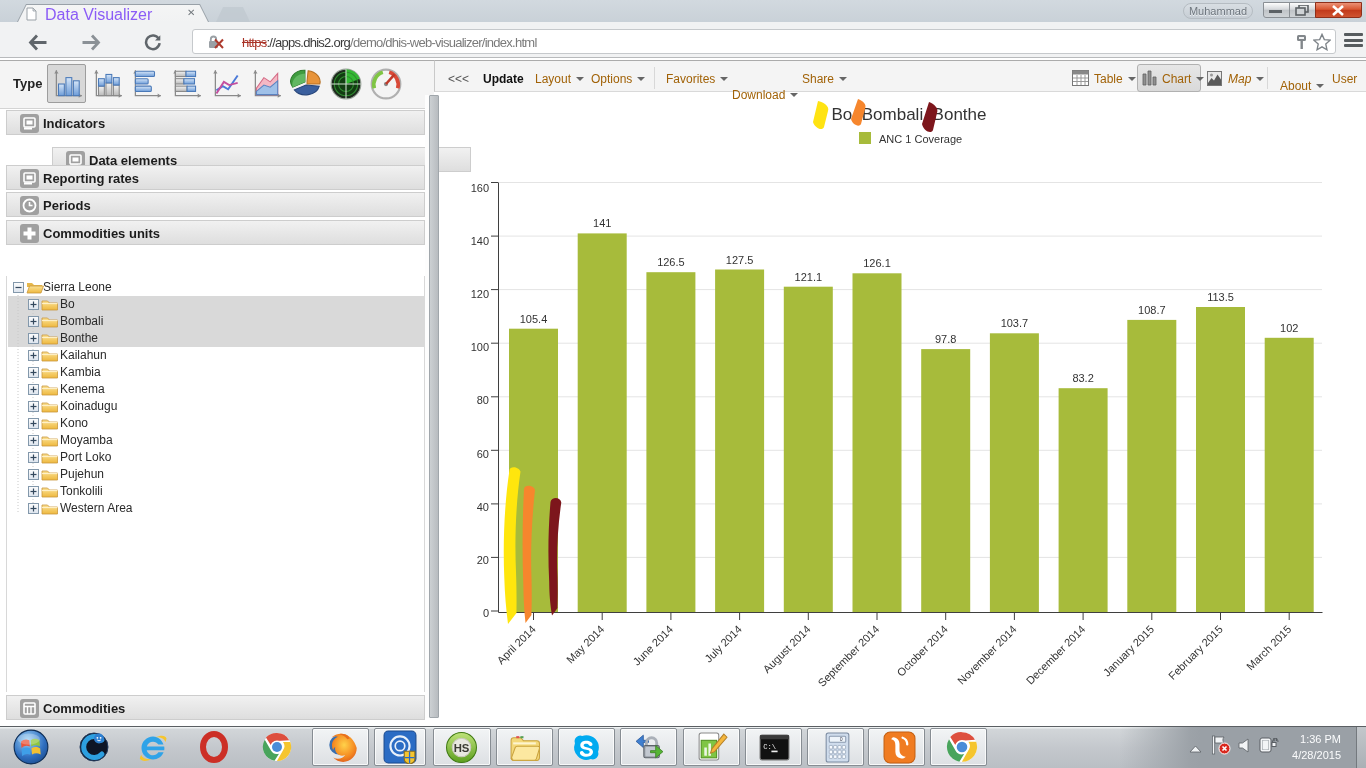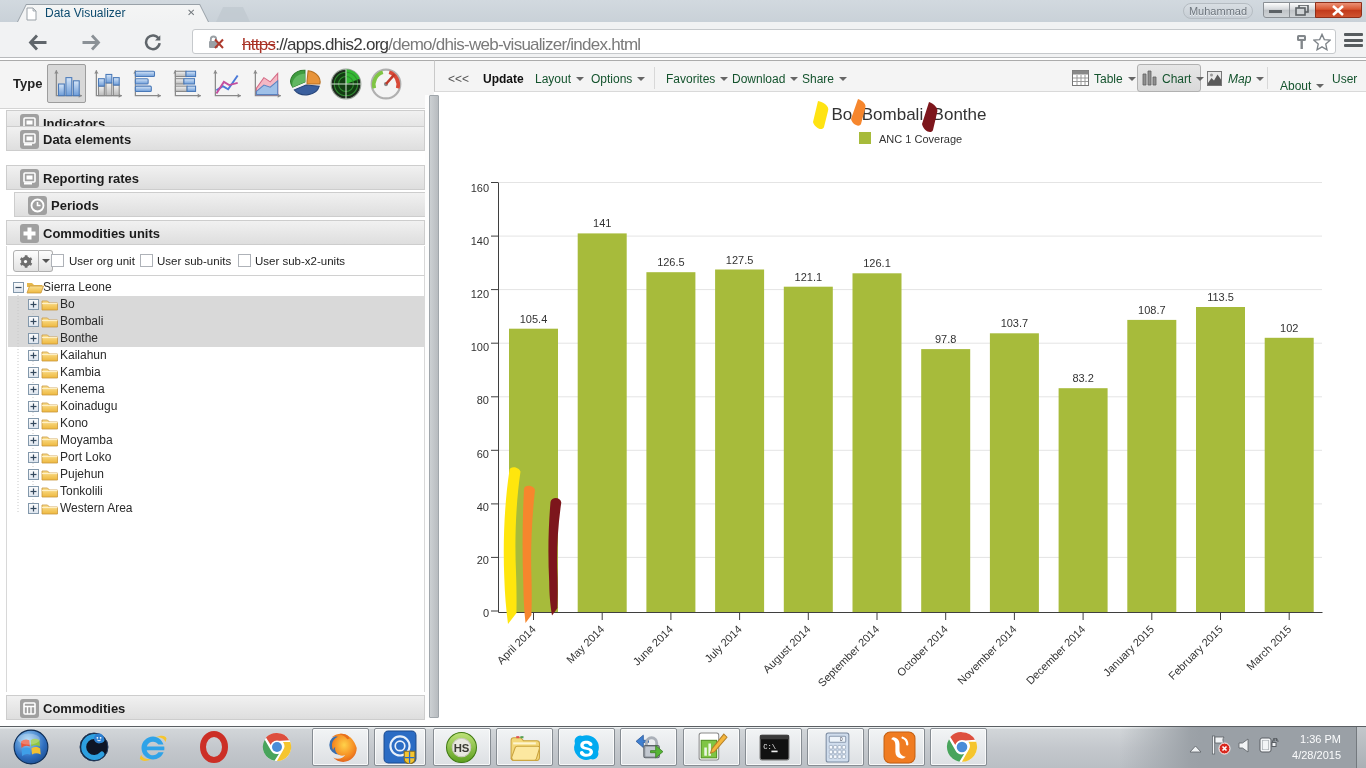--- a/index.html
+++ b/index.html
@@ -4,43 +4,43 @@
 <style>
 * { margin:0; padding:0; box-sizing:border-box; }
 html,body { width:1366px; height:768px; overflow:hidden; font-family:"Liberation Sans", sans-serif; background:#fff; }
 .abs { position:absolute; }
 
 #frame { position:absolute; left:0; top:0; width:1366px; height:22px; background:linear-gradient(#d2d9df,#c9d1d8); }
 #tab { position:absolute; left:17px; top:4px; width:192px; height:18px; }
 #tab .shape { position:absolute; inset:0; background:#99a1a8; clip-path:polygon(0 100%, 9px 0, calc(100% - 9px) 0, 100% 100%); border-radius:2px 2px 0 0; }
 #tab .fill { position:absolute; left:1px; top:1px; right:1px; bottom:0; background:linear-gradient(#f4f5f5,#f1f2f3); clip-path:polygon(0 100%, 8.5px 0, calc(100% - 8.5px) 0, 100% 100%); }
 #newtab { position:absolute; left:216px; top:7px; width:34px; height:15px; background:#bfc7ce; clip-path:polygon(0 100%, 7px 0, calc(100% - 7px) 0, 100% 100%); opacity:.7; }
-#tabtitle { position:absolute; left:45px; top:6px; font-size:12px; color:#0c4a6e; }
+#tabtitle { position:absolute; left:45px; top:6px; font-size:16px; color:#8b5cf6; }
 #tabclose { position:absolute; left:187px; top:7px; font-size:10px; color:#72787d; }
 #muhammad { position:absolute; left:1183px; top:3px; width:70px; height:16px; border:1px solid #b5bcc2; border-radius:8px; background:linear-gradient(#d8dee3,#c7ced5); color:#6d757d; font-size:11px; text-align:center; line-height:14px; text-shadow:0 1px 0 #eef1f3; }
 .winbtn { position:absolute; top:2px; height:16px; border:1px solid #8a8f94; background:linear-gradient(#fdfdfd,#d5d8db 45%,#bfc3c7 50%,#d0d4d7); }
 #btnmin { left:1263px; width:27px; border-radius:0 0 0 3px; }
 #btnmax { left:1289px; width:27px; }
 #btnclose { left:1315px; width:47px; background:linear-gradient(#eb9176,#d85732 45%,#c23a1b 52%,#cf5330); border-color:#8e2f1a; border-radius:0 0 3px 0; }
 
 #navbar { position:absolute; left:0; top:22px; width:1366px; height:36px; background:#f1f2f3; border-bottom:1px solid #b8babc; }
 #omnibox { position:absolute; left:192px; top:29px; width:1144px; height:25px; background:#fff; border:1px solid #c6c9cc; border-radius:3px; }
-#urltext { position:absolute; left:242px; top:34.5px; font-size:17px; color:#3b3b3b; letter-spacing:-0.74px; }
+#urltext { position:absolute; left:242px; top:34.5px; font-size:13px; color:#3b3b3b; letter-spacing:-0.74px; }
 #urltext .https { color:#a93226; text-decoration:line-through; }
 #hamburger { position:absolute; left:1344px; top:33px; }
 #hamburger div { width:19px; height:3px; background:#565b5e; margin-bottom:2.5px; border-radius:1px; }
 
 #page { position:absolute; left:0; top:58px; width:1103px; height:668px; background:#fff; }
 
 #typebar { position:absolute; left:0px; top:2px; width:434px; height:49px; background:#f4f4f4; border-top:1px solid #ababab; border-bottom:1px solid #d4d4d4; }
 #typelabel { position:absolute; left:13px; top:18px; font-size:13px; font-weight:bold; color:#222; }
 #selbox { position:absolute; left:47px; top:6px; width:39px; height:39px; background:#d8d8d8; border:1px solid #9d9d9d; border-radius:2px; }
 
 #apptoolbar { position:absolute; left:434px; top:2px; width:932px; height:32px; background:#f4f4f4; border-top:1px solid #ababab; border-left:1px solid #c9c9c9; border-bottom:1px solid #d9d9d9; }
-.tbitem { position:absolute; top:11px; font-size:12px; color:#14532d; white-space:nowrap; }
+.tbitem { position:absolute; top:11px; font-size:12px; color:#a16207; white-space:nowrap; }
 .caret { display:inline-block; width:0; height:0; border-left:4px solid transparent; border-right:4px solid transparent; border-top:4px solid #666; vertical-align:middle; margin-left:5px; margin-top:-2px; }
 .tbsep { position:absolute; top:6px; width:1px; height:22px; background:#d8d8d8; }
 
 .acchdr { position:absolute; left:6px; width:419px; height:25px; background:linear-gradient(#f1f1f1,#dedede); border:1px solid #cdcdcd;padding-left:10px; }
 .acchdr .txt { position:absolute; left:36px; top:5px; font-size:13px; font-weight:bold; color:#1c1c1c; }
 .accico { position:absolute; left:13px; top:3px; width:19px; height:19px; background:#a0a0a0; border-radius:3px; }
 
 #gearrow { position:absolute; left:6px; top:188px; width:419px; height:30px; background:#fff; border-left:1px solid #d8d8d8; border-right:1px solid #d8d8d8; border-bottom:1px solid #d0d0d0; }
 .cb { position:absolute; top:8px; width:13px; height:13px; background:#fff; border:1px solid #aeb2b8; }
 .cblbl { position:absolute; top:9px; font-size:11.5px; color:#222; }
@@ -203,21 +203,21 @@
         <path d="M16 16 L24 7" stroke="#c03a2a" stroke-width="2.4"></path>
       </svg>
 </div>
 <div id="apptoolbar">
 <div class="tbitem" style="left:13px;color:#555;">&lt;&lt;&lt;</div>
 <div class="tbitem" style="left:48px;font-weight:bold;color:#111;">Update</div>
 <div class="tbitem" style="left:100px;">Layout<span class="caret"></span></div>
 <div class="tbitem" style="left:156px;">Options<span class="caret"></span></div>
 <div class="tbsep" style="left:219px;"></div>
 <div class="tbitem" style="left:231px;">Favorites<span class="caret"></span></div>
-<div class="tbitem" style="left:297px;">Download<span class="caret"></span></div>
+<div class="tbitem" style="left:297px;margin-top:16px;">Download<span class="caret"></span></div>
 <div class="tbitem" style="left:367px;">Share<span class="caret"></span></div>
 <svg class="abs" style="left:637px;top:9px" width="17" height="16" viewBox="0 0 17 16">
         <rect x="0.5" y="0.5" width="16" height="15" fill="#fff" stroke="#777"></rect>
         <rect x="0.5" y="0.5" width="16" height="4" fill="#888"></rect>
         <path d="M5 5 V15 M9 5 V15 M13 5 V15 M1 8 H16 M1 11.5 H16" stroke="#999" stroke-width="1"></path>
       </svg>
 <div class="tbitem" style="left:659px;">Table<span class="caret"></span></div>
 <div class="abs" style="left:702px;top:3px;width:64px;height:28px;background:linear-gradient(#e6e6e6,#d9d9d9);border:1px solid #b1b1b1;border-radius:3px;"></div>
 <svg class="abs" style="left:707px;top:9px" width="16" height="16" viewBox="0 0 16 16">
         <path d="M1 15 V4 h3 v11 z M6 15 V1 h3 v14 z M11 15 V7 h3 v8 z" fill="#909090" stroke="#606060" stroke-width=".8"></path>
@@ -235,71 +235,56 @@
 </div>
 <div id="accordion">
 <div class="acchdr" style="top:52px;">
         <div class="accico"><svg width="19" height="19" viewBox="0 0 19 19">
             <rect x="4" y="4" width="11" height="9" rx="1" fill="none" stroke="#fff" stroke-width="1.6"></rect>
             <rect x="6.5" y="6.5" width="6" height="4" fill="#fff"></rect>
             <rect x="4" y="13.5" width="8" height="2" fill="#fff"></rect>
           </svg></div>
         <div class="txt">Indicators</div>
       </div>
-<div class="acchdr" style="top:68px;">
+<div class="acchdr" style="top:89px;margin-left:46px;">
         <div class="accico"><svg width="19" height="19" viewBox="0 0 19 19">
             <rect x="4" y="4" width="11" height="9" rx="1" fill="none" stroke="#fff" stroke-width="1.6"></rect>
             <rect x="6.5" y="6.5" width="6" height="4" fill="#fff"></rect>
             <rect x="4" y="13.5" width="8" height="2" fill="#fff"></rect>
           </svg></div>
         <div class="txt">Data elements</div>
       </div>
 <div class="acchdr" style="top:106.8px;">
         <div class="accico"><svg width="19" height="19" viewBox="0 0 19 19">
             <rect x="4" y="4" width="11" height="9" rx="1" fill="none" stroke="#fff" stroke-width="1.6"></rect>
             <rect x="6.5" y="6.5" width="6" height="4" fill="#fff"></rect>
             <rect x="4" y="13.5" width="8" height="2" fill="#fff"></rect>
           </svg></div>
         <div class="txt">Reporting rates</div>
       </div>
-<div class="acchdr" style="top:134.2px;margin-left:8px;">
+<div class="acchdr" style="top:134.2px;">
         <div class="accico"><svg width="19" height="19" viewBox="0 0 19 19">
             <circle cx="9.5" cy="9.5" r="6" fill="none" stroke="#fff" stroke-width="1.8"></circle>
             <path d="M9.5 6 v3.5 h3" stroke="#fff" stroke-width="1.6" fill="none"></path>
           </svg></div>
         <div class="txt">Periods</div>
       </div>
 <div class="acchdr" style="top:161.6px;">
         <div class="accico"><svg width="19" height="19" viewBox="0 0 19 19">
             <path d="M7.5 3.5 h4 v4 h4 v4 h-4 v4 h-4 v-4 h-4 v-4 h4 z" fill="#fff"></path>
           </svg></div>
         <div class="txt">Commodities units</div>
       </div>
 <div class="acchdr" style="top:637px;">
         <div class="accico"><svg width="19" height="19" viewBox="0 0 19 19">
             <rect x="4" y="4" width="11" height="11" rx="1" fill="none" stroke="#fff" stroke-width="1.6"></rect>
             <path d="M4 7.5 H15 M7.5 7.5 V15 M11 7.5 V15" stroke="#fff" stroke-width="1.4"></path>
           </svg></div>
         <div class="txt">Commodities</div>
       </div>
-</div>
-<div id="gearrow">
-<div class="abs" style="left:6px;top:4px;width:26px;height:22px;background:linear-gradient(#fdfdfd,#e2e2e2);border:1px solid #b0b0b0;border-radius:3px 0 0 3px;"></div>
-<div class="abs" style="left:32px;top:4px;width:14px;height:22px;background:linear-gradient(#fdfdfd,#e2e2e2);border:1px solid #b0b0b0;border-left:none;border-radius:0 3px 3px 0;"></div>
-<svg class="abs" style="left:11px;top:8px" width="15" height="15" viewBox="0 0 24 24">
-        <path fill="#6e6e6e" d="M12 8a4 4 0 1 0 0 8 4 4 0 0 0 0-8zm9 4c0-.6-.1-1.2-.2-1.8l2-1.5-2-3.4-2.3 1a7.6 7.6 0 0 0-3-1.8L15 2h-4l-.4 2.5a7.6 7.6 0 0 0-3 1.8l-2.4-1-2 3.4 2 1.5a7.8 7.8 0 0 0 0 3.6l-2 1.5 2 3.4 2.3-1a7.6 7.6 0 0 0 3 1.8L11 22h4l.4-2.5a7.6 7.6 0 0 0 3-1.8l2.4 1 2-3.4-2-1.5c.1-.6.2-1.2.2-1.8z"></path>
-        <circle cx="12" cy="12" r="2.6" fill="#fff"></circle>
-      </svg>
-<div class="abs" style="left:35px;top:13px;width:0;height:0;border-left:4px solid transparent;border-right:4px solid transparent;border-top:4px solid #555;"></div>
-<div class="cb" style="left:44px;"></div>
-      <div class="cblbl" style="left:62px;">User org unit</div>
-<div class="cb" style="left:133px;"></div>
-      <div class="cblbl" style="left:150px;">User sub-units</div>
-<div class="cb" style="left:231px;"></div>
-      <div class="cblbl" style="left:248px;">User sub-x2-units</div>
 </div>
 <div id="tree">
       <div id="treesel"></div>
 <svg class="abs" style="left:0;top:0" width="419" height="416" viewBox="0 0 419 416">
 <defs>
 <linearGradient id="fold" x1="0" y1="0" x2="0" y2="1">
             <stop offset="0" stop-color="#fbe296"></stop>
             <stop offset="1" stop-color="#eeb83e"></stop>
           </linearGradient>
 <linearGradient id="expg" x1="0" y1="0" x2="0" y2="1">

